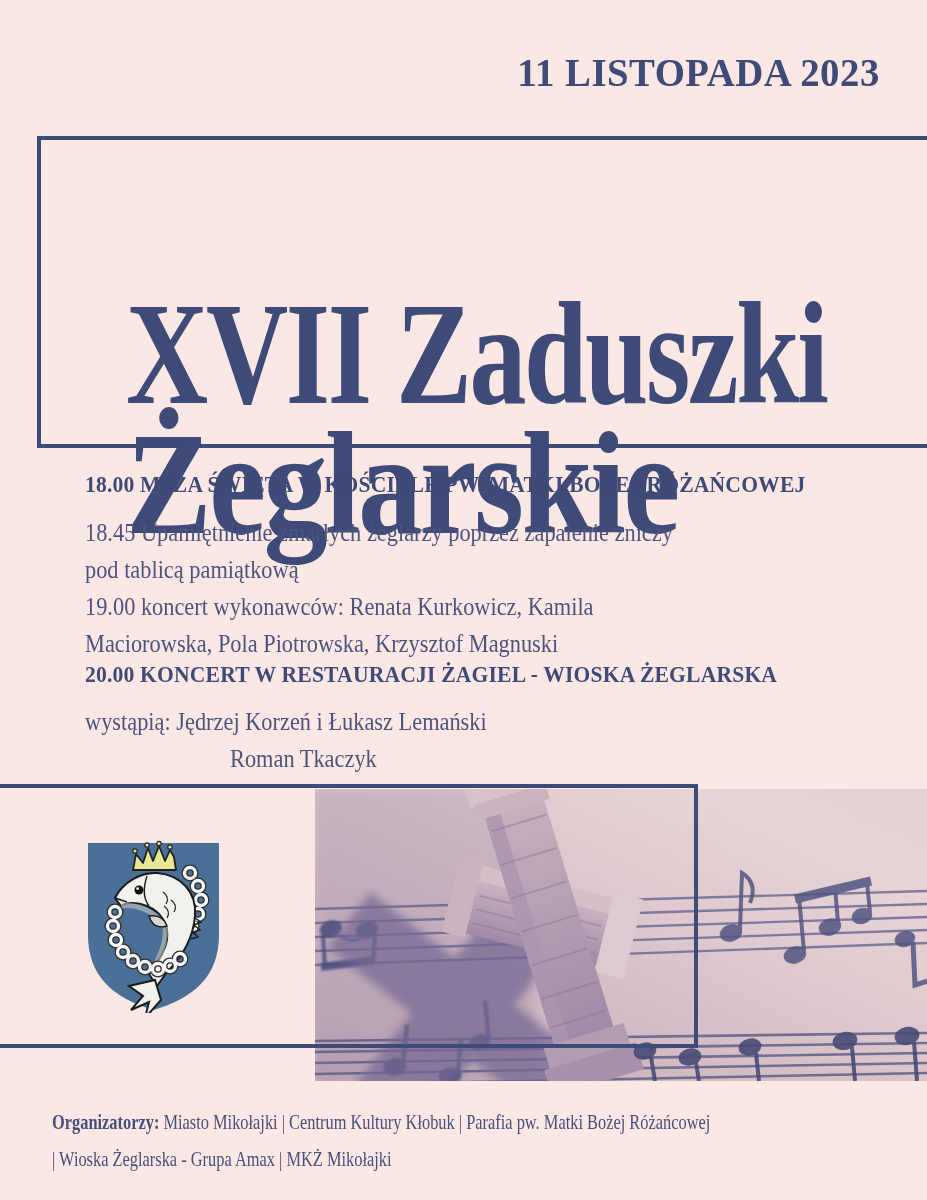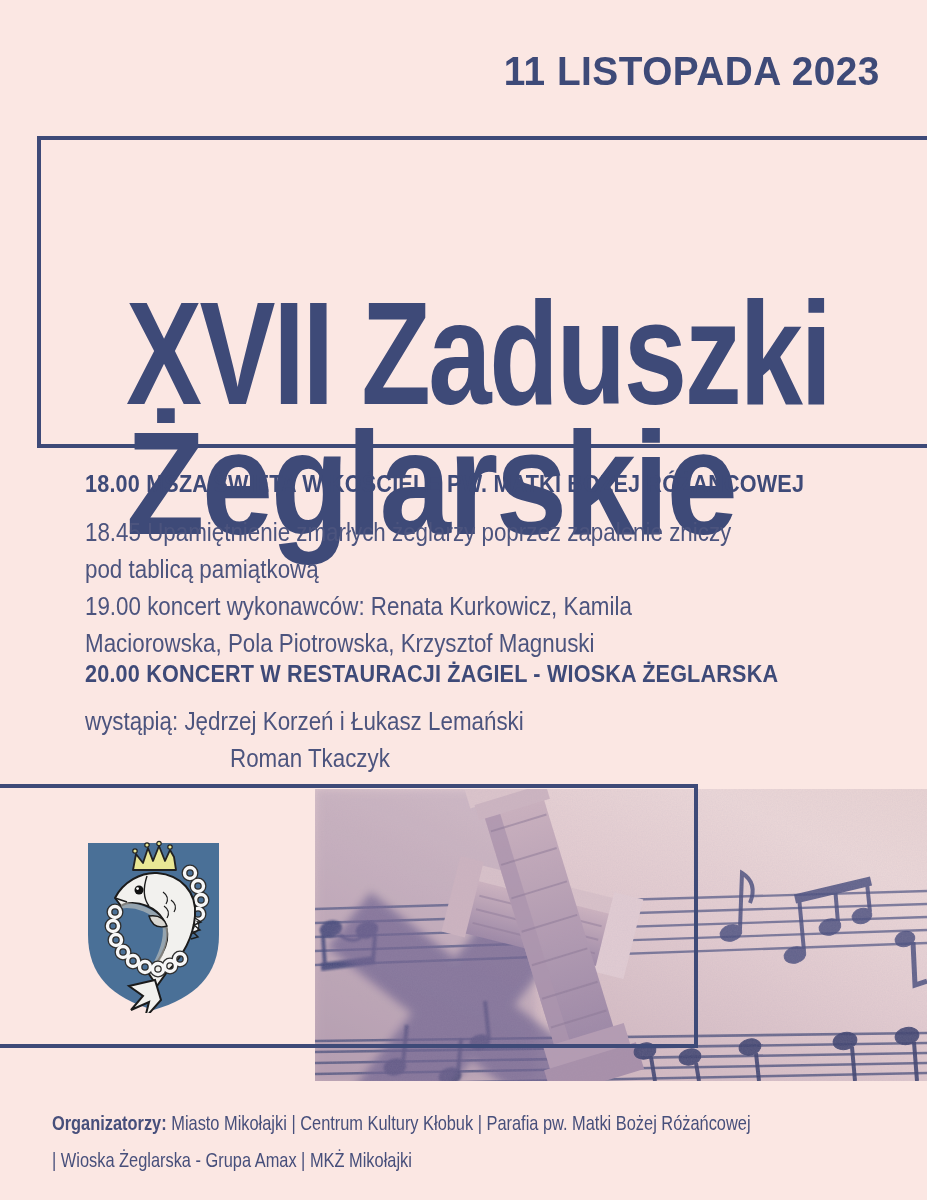--- a/index.html
+++ b/index.html
@@ -1,19 +1,19 @@
 <!DOCTYPE html>
 <html><head>
 <meta charset="utf-8">
 <style>
   html,body{margin:0;padding:0;}
   .page{
     position:relative; width:927px; height:1200px; overflow:hidden;
     background:#fbe7e3;
-    font-family:Liberation Sans, sans-serif;
+    font-family:Liberation Serif, serif;
     color:#3e4a78;
   }
   .date{
     position:absolute; top:49px; right:47px;
     font-size:40px; font-weight:700; letter-spacing:.5px;
     color:#3e4a78; white-space:nowrap;
     transform:scaleX(.97); transform-origin:100% 0;
   }
   .title-box{
     position:absolute; left:37px; top:136px; width:905px; height:304px;

